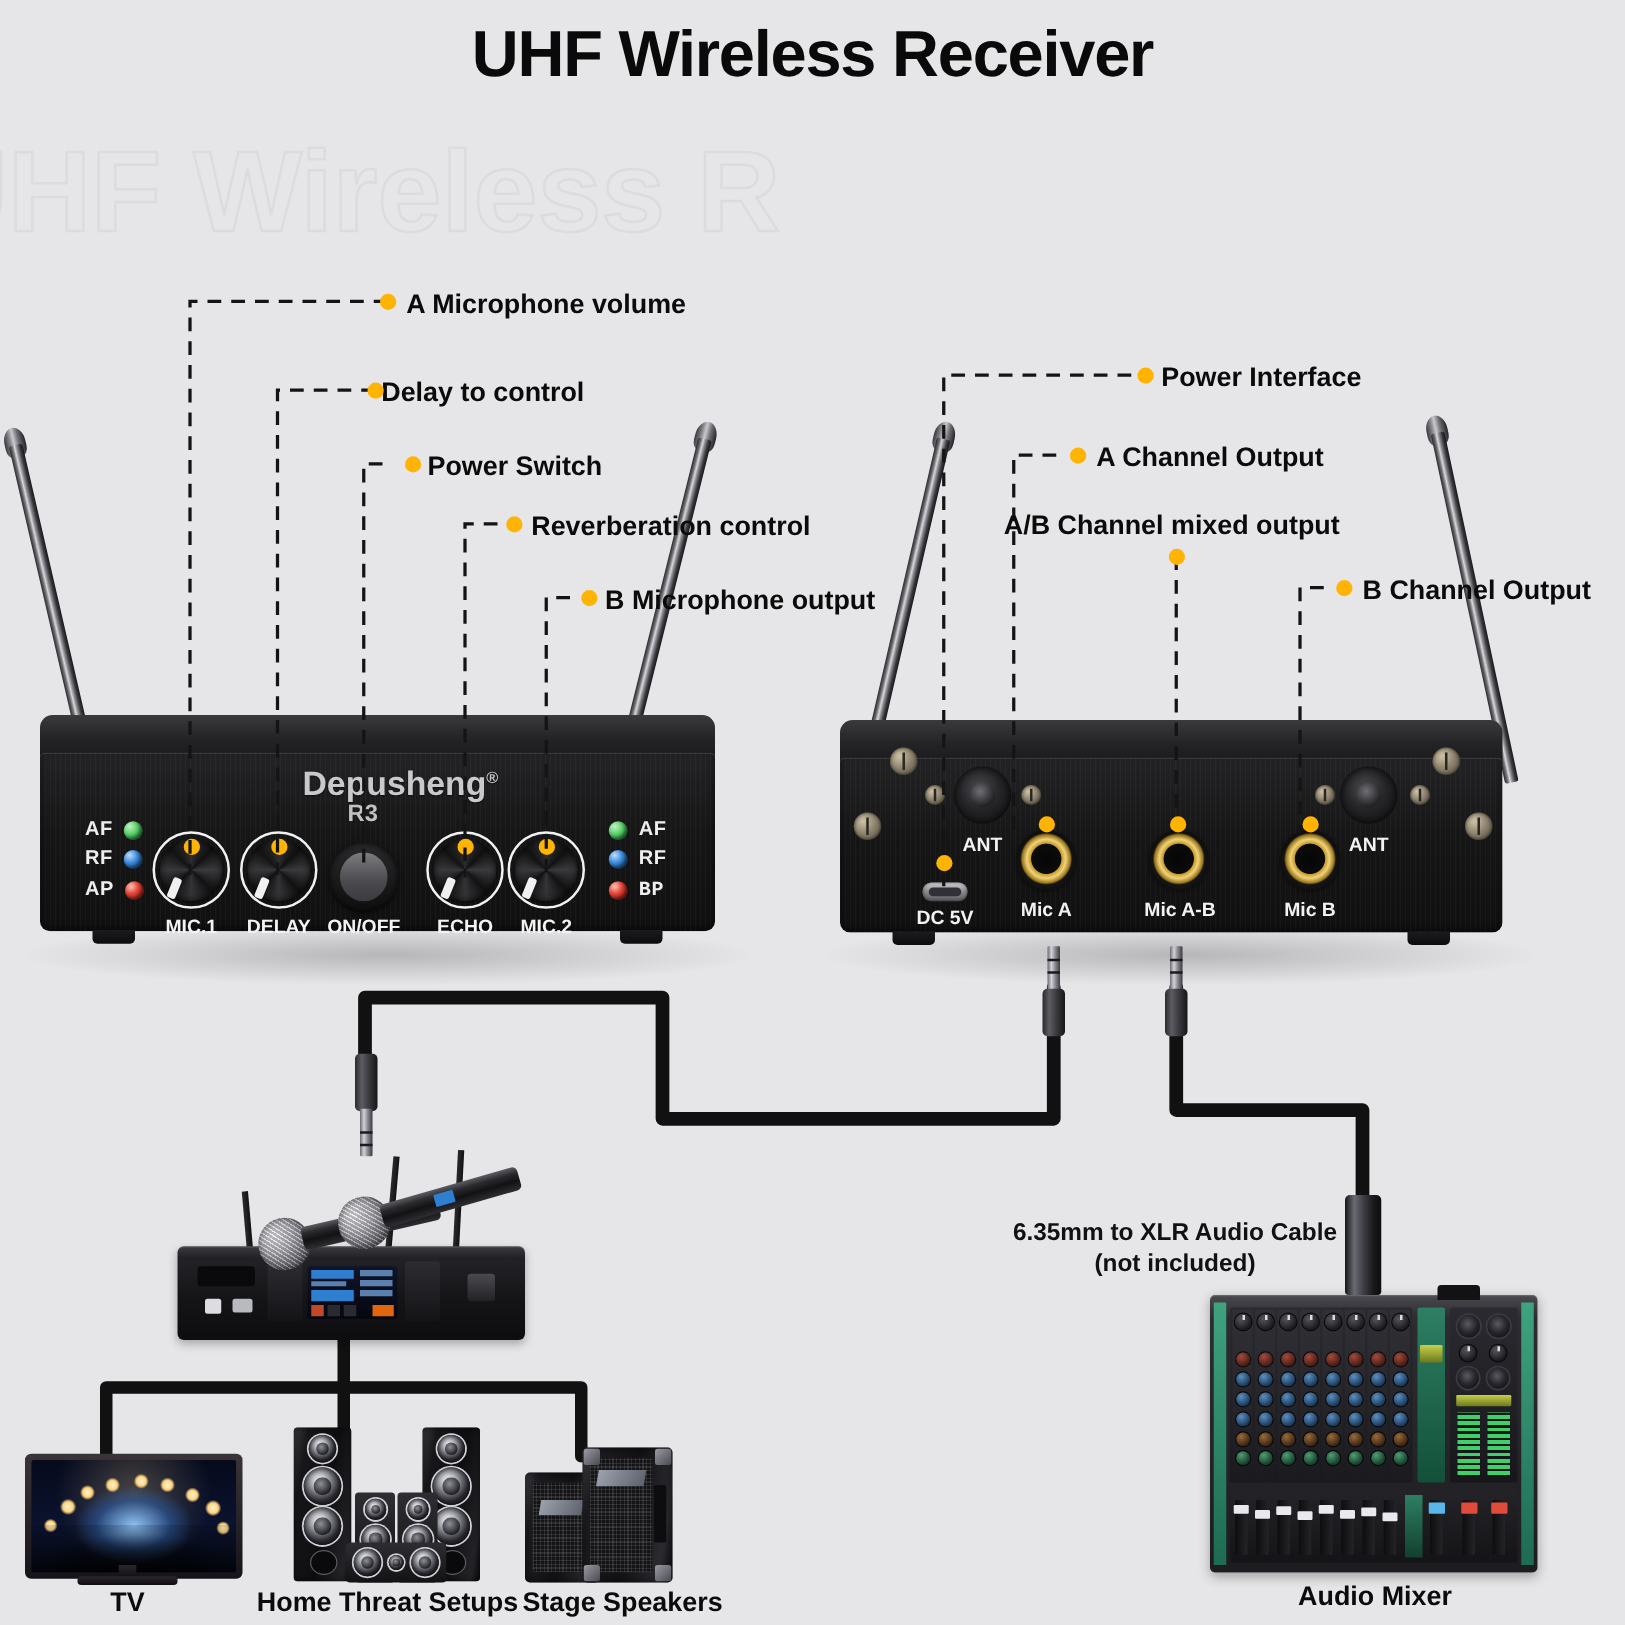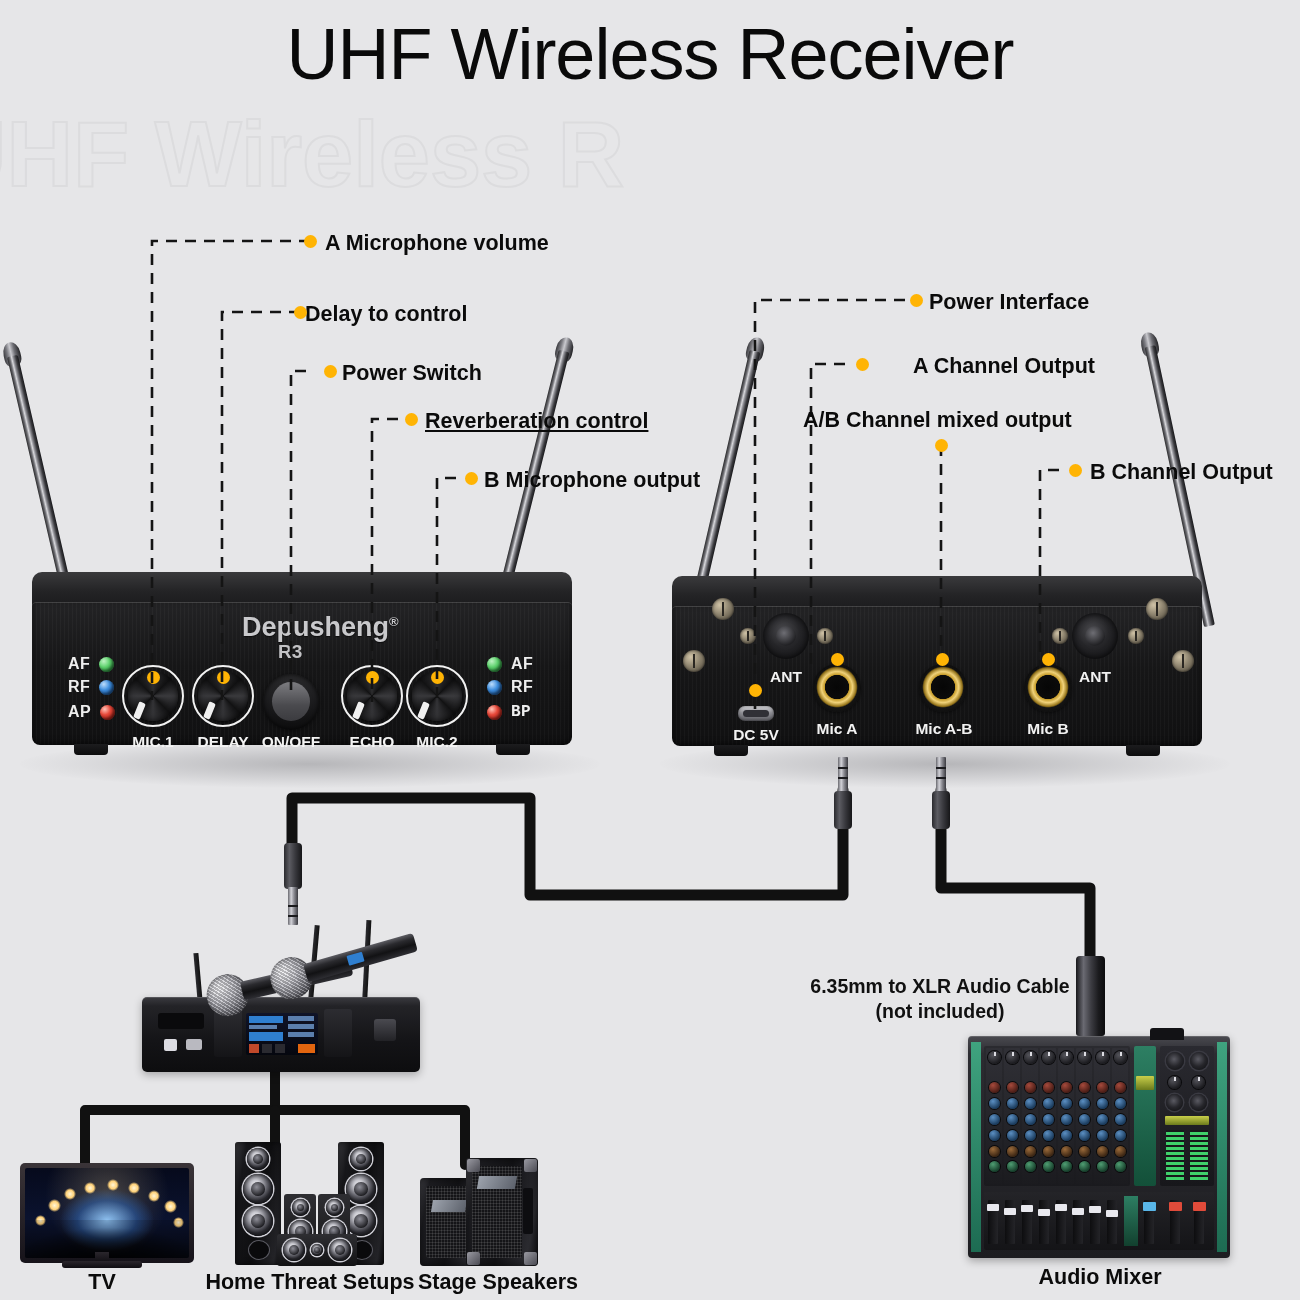--- a/index.html
+++ b/index.html
@@ -8,21 +8,21 @@
     background:#e6e6e8;
     font-family:"Liberation Sans", sans-serif;
     position:relative;
   }
   #stage{position:absolute;left:0;top:0;width:1300px;height:1300px;}
   .abs{position:absolute;}
 
   
   #title{
     left:0;top:18px;width:1300px;text-align:center;
-    font-size:72px;font-weight:normal;color:#0a0a0a;
+    font-size:52px;font-weight:bold;color:#0a0a0a;
     letter-spacing:-1px;line-height:1;
     white-space:nowrap;z-index:30;
   }
   #watermark{
     left:-60px;top:108px;width:1500px;text-align:left;
     font-size:92px;font-weight:bold;line-height:1;
     color:transparent;
     -webkit-text-stroke:2px #dcdcde;
     white-space:nowrap;overflow:hidden;z-index:2;
   }
@@ -324,30 +324,30 @@
   <div class="abs dot" style="left:304px;top:235px;"></div>
   <div class="abs co-label" style="left:325px;top:231px;">A Microphone volume</div>
 
   <div class="abs dot" style="left:294px;top:306px;"></div>
   <div class="abs co-label" style="left:305px;top:302px;">Delay to control</div>
 
   <div class="abs dot" style="left:324px;top:365px;"></div>
   <div class="abs co-label" style="left:342px;top:361px;">Power Switch</div>
 
   <div class="abs dot" style="left:405px;top:413px;"></div>
-  <div class="abs co-label" style="left:425px;top:409px;text-decoration:underline;">Reverberation control</div>
+  <div class="abs co-label" style="left:425px;top:409px;">Reverberation control</div>
 
   <div class="abs dot" style="left:465px;top:472px;"></div>
   <div class="abs co-label" style="left:484px;top:468px;">B Microphone output</div>
 
   <div class="abs dot" style="left:910px;top:294px;"></div>
   <div class="abs co-label" style="left:929px;top:290px;">Power Interface</div>
 
   <div class="abs dot" style="left:856px;top:358px;"></div>
-  <div class="abs co-label" style="left:877px;top:354px;margin-left:36px;">A Channel Output</div>
+  <div class="abs co-label" style="left:877px;top:354px;">A Channel Output</div>
 
   <div class="abs co-label" style="left:803px;top:408px;">A/B Channel mixed output</div>
   <div class="abs dot" style="left:935px;top:439px;"></div>
 
   <div class="abs dot" style="left:1069px;top:464px;"></div>
   <div class="abs co-label" style="left:1090px;top:460px;">B Channel Output</div>
 
   <div class="abs shadow" style="left:20px;top:740px;width:580px;height:48px;"></div>
 
   <div class="abs ant" style="left:60px;top:336px;width:11px;height:250px;transform:rotate(-13deg);">

